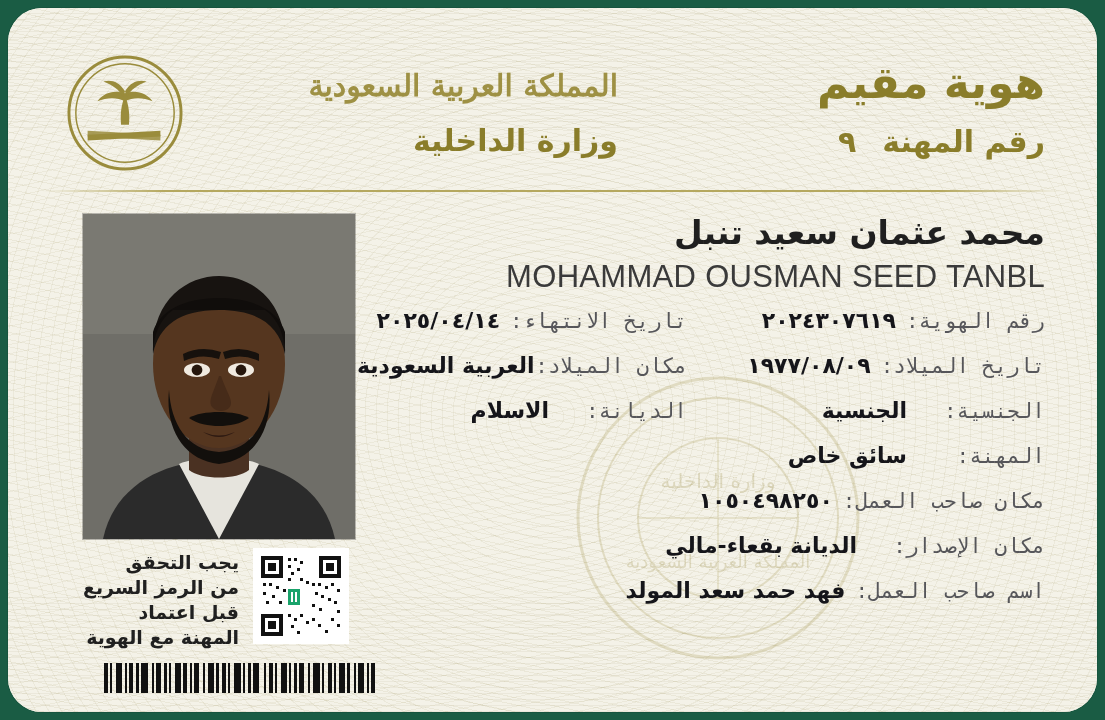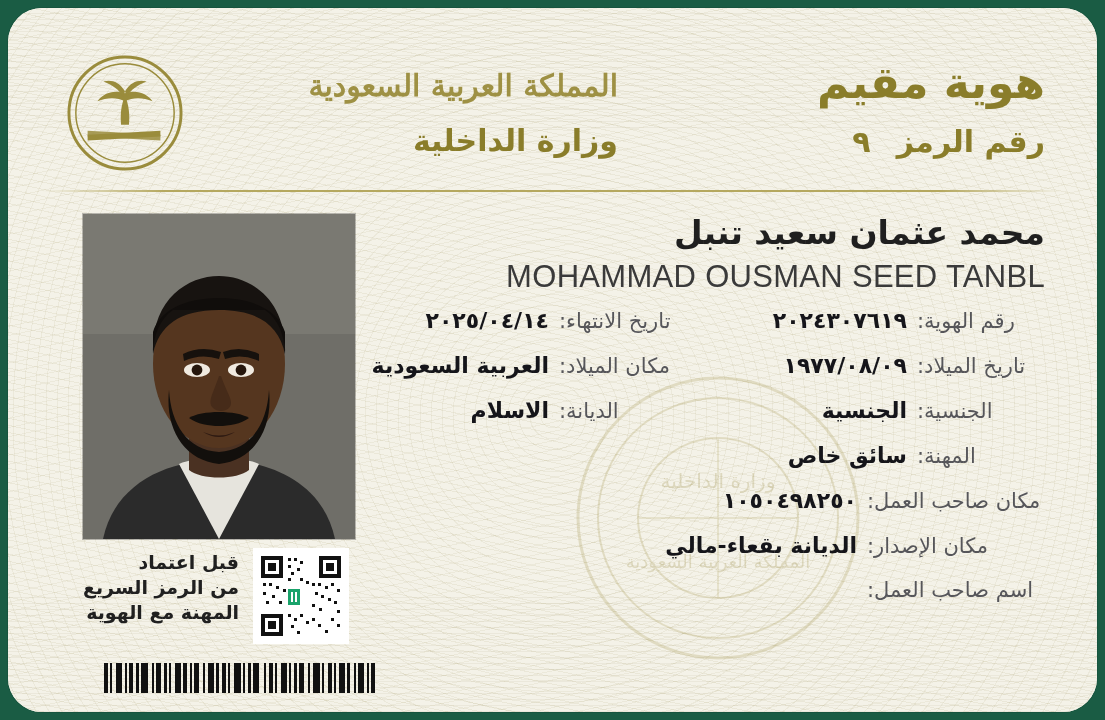--- a/index.html
+++ b/index.html
@@ -173,21 +173,22 @@
     align-items: baseline;
     height: 45px;
   }
   .col-right { width: 330px; display: flex; flex-direction: row; align-items: baseline; }
   .col-left  { width: 330px; display: flex; flex-direction: row; align-items: baseline; margin-right: 28px;}
   .lbl {
     font-size: 21px;
     color: #56565a;
     white-space: nowrap;
     min-width: 128px;
-    text-align: left;
+    text-align: right;
+    font-family: Liberation Mono, monospace;
   }
   .lbl.wide { min-width: 168px; }
   .val {
     font-size: 22px;
     font-weight: bold;
     color: #15151a;
     white-space: nowrap;
     margin-right: 10px;
   }
   .row-single .col-right { width: 690px; }
@@ -261,21 +262,21 @@
       <text x="150" y="120" font-size="20" fill="#9a8c45" text-anchor="middle" font-family="DejaVu Sans">وزارة الداخلية</text>
       <text x="150" y="200" font-size="18" fill="#9a8c45" text-anchor="middle" font-family="DejaVu Sans">المملكة العربية السعودية</text>
     </svg>
   </div>
 
   <div class="header">
 
     <div class="title-block">
       <div class="title-main">هوية مقيم</div>
       <div class="copy-row">
-        <span>رقم الرمز</span>
+        <span>رقم المهنة</span>
         <span class="copy-num">٩</span>
       </div>
     </div>
 
     <div class="ministry-block">
       <div class="ministry-kingdom">المملكة العربية السعودية</div>
       <div class="ministry-name">وزارة الداخلية</div>
     </div>
 
     <div class="emblem">
@@ -386,29 +387,31 @@
     <div class="field-row row-single">
       <div class="col-right">
         <span class="lbl wide">مكان الإصدار:</span>
         <span class="val">الديانة بقعاء-مالي</span>
       </div>
     </div>
 
     <div class="field-row row-single">
       <div class="col-right">
         <span class="lbl wide">اسم صاحب العمل:</span>
+        <span class="val">فهد حمد سعد المولد</span>
       </div>
     </div>
 
   </div>
 
   <div class="qr-area">
     <div class="verify-text">
+      <div>يجب التحقق</div>
+      <div>من الرمز السريع</div>
       <div>قبل اعتماد</div>
-      <div>من الرمز السريع</div>
       <div>المهنة مع الهوية</div>
     </div>
     <div class="qr-box">
       <svg viewBox="0 0 88 88" width="88" height="88" aria-hidden="true">
         <rect width="88" height="88" fill="#ffffff"></rect>
         <g fill="#111">
           <rect x="4" y="4" width="22" height="22"></rect>
             <rect x="8" y="8" width="14" height="14" fill="#fff"></rect>
             <rect x="11" y="11" width="8" height="8"></rect>
           <rect x="62" y="4" width="22" height="22"></rect>

